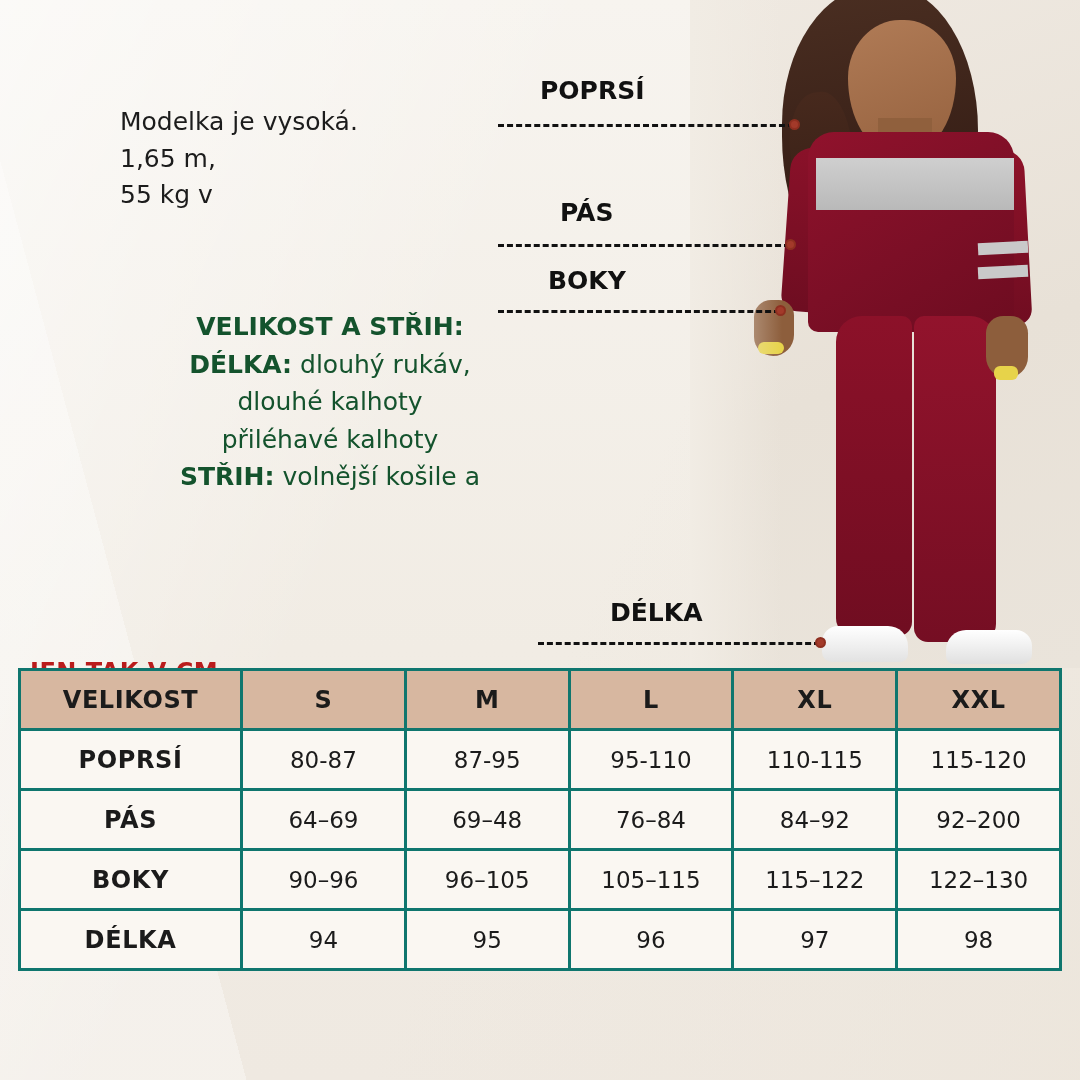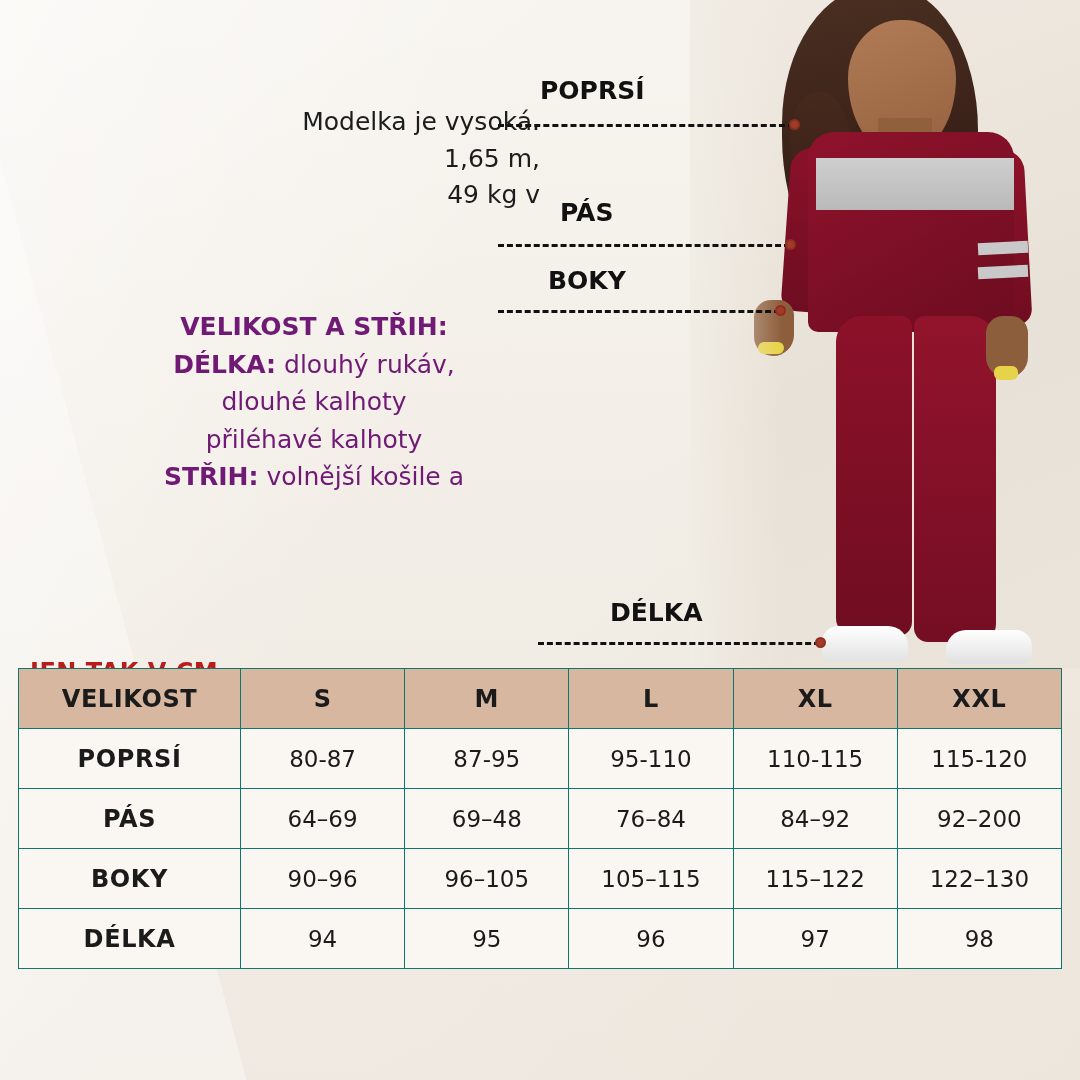--- a/index.html
+++ b/index.html
@@ -159,36 +159,36 @@
     position: absolute; left: 0; top: 0; width: 92px; height: 668px;
     background: linear-gradient(90deg, #f1ece4 0%, rgba(241,236,228,0) 100%);
   }
 
   
   #model-note {
     position: absolute;
     left: 120px;
     top: 104px;
     width: 420px;
-    text-align: right;
+    text-align: left;
     font-size: 25px;
     line-height: 1.46;
     color: #1c1c1c;
   }
   #model-note b { font-weight: normal; }
 
   #fit-info {
     position: absolute;
-    left: 92px;
+    left: 108px;
     top: 308px;
     width: 444px;
     text-align: center;
     font-size: 25px;
     line-height: 1.5;
-    color: #701a75;
+    color: #14532d;
   }
   #fit-info .hd { font-weight: bold; }
 
   
   .callout { position: absolute; }
   .callout .lbl {
     position: absolute;
     font-weight: bold;
     font-size: 25px;
     color: #111;
@@ -220,21 +220,21 @@
   }
   #size-table {
     position: absolute;
     left: 18px;
     top: 668px;
     width: 1044px;
     border-collapse: collapse;
     table-layout: fixed;
   }
   #size-table th, #size-table td {
-    border: 1px solid #0f766e;
+    border: 3px solid #0f766e;
     height: 60px;
     text-align: center;
     vertical-align: middle;
     font-size: 23px;
     color: #1b1b1b;
     background: #faf7f2;
     margin-left: 27px;
   }
   #size-table thead th {
     background: #d7b7a0;
@@ -273,21 +273,21 @@
   <div class="hand-r"></div>
   <div class="nail-r"></div>
   <div class="shoe-l"></div>
   <div class="shoe-r"></div>
   <div class="photo-fade"></div>
 </div>
 
 <div id="model-note">
   <div>Modelka je vysoká.</div>
   <div><b>1,65 m,</b></div>
-  <div><b>49 kg v</b></div>
+  <div><b>55 kg v</b></div>
 </div>
 
 <div id="fit-info">
   <div class="hd">VELIKOST A STŘIH:</div>
   <div>
     <span class="hd">DÉLKA:</span><span> dlouhý rukáv,</span>
   </div>
   <div>dlouhé kalhoty</div>
   <div>přiléhavé kalhoty</div>
   <div>

